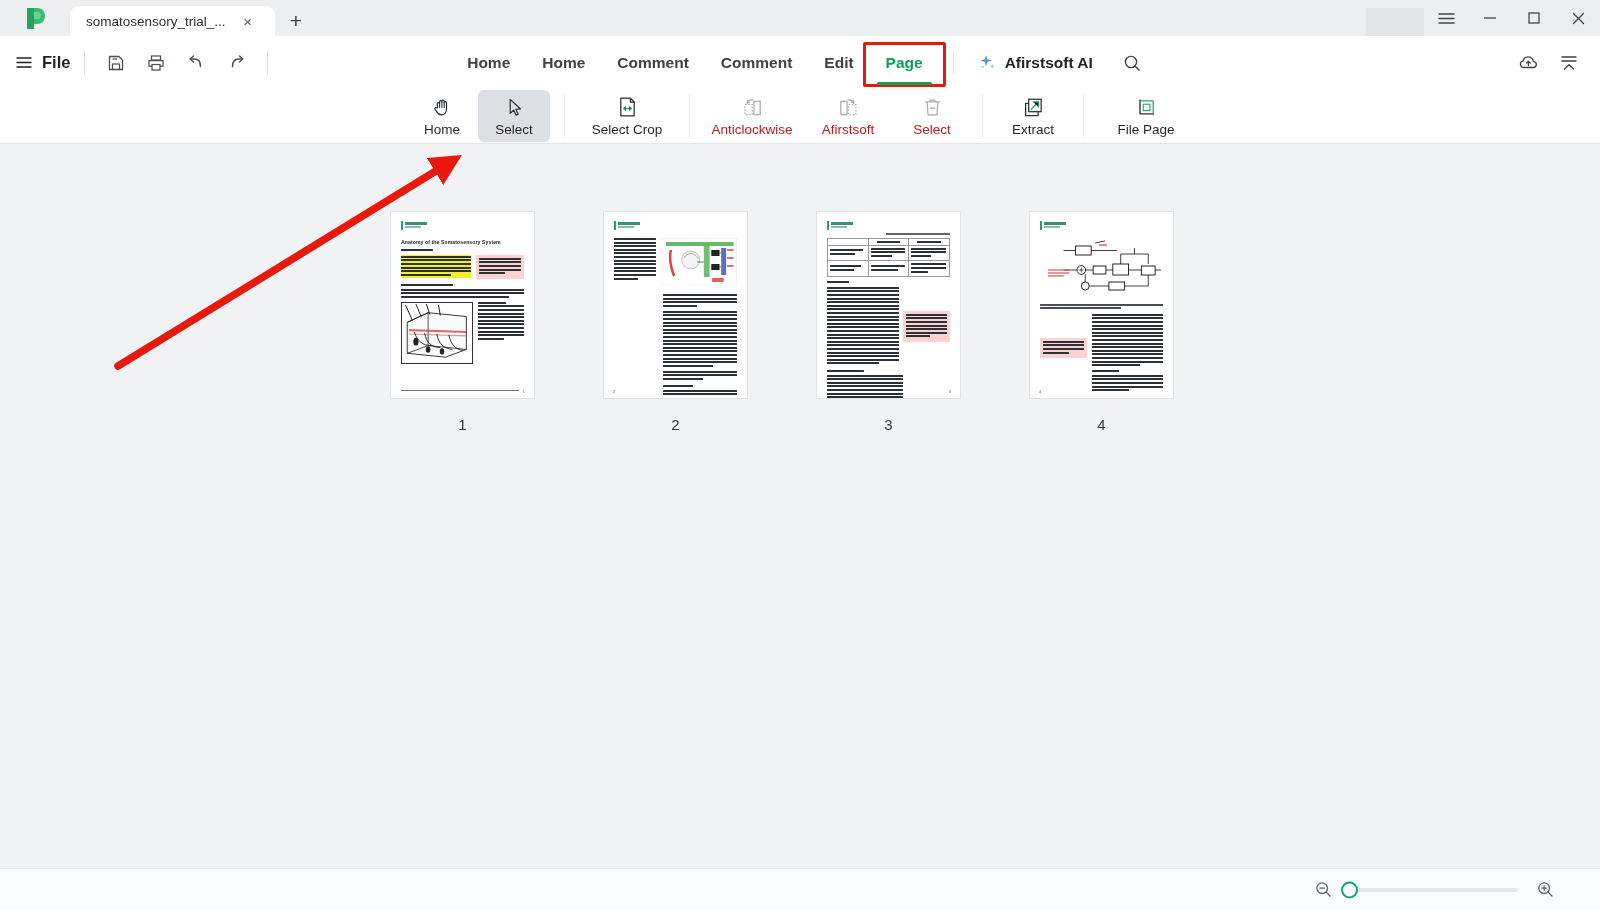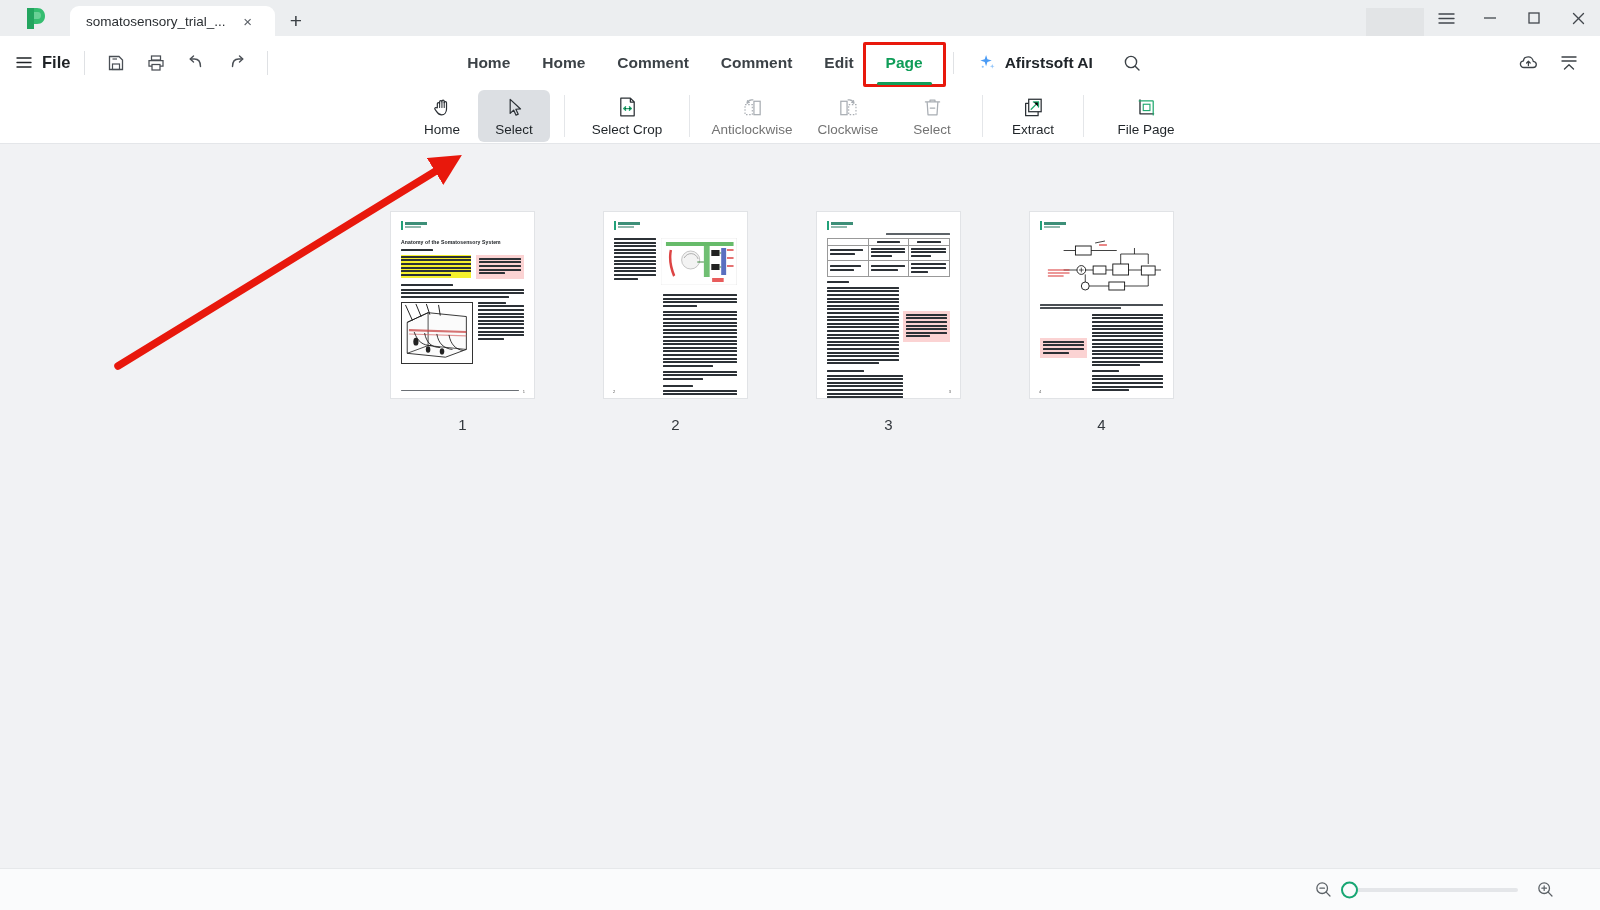--- a/index.html
+++ b/index.html
@@ -83,21 +83,21 @@
     position: relative;
   }
   .tool {
     width: 72px; height: 52px; display: flex; flex-direction: column; align-items: center;
     justify-content: center; gap: 3px; border-radius: 6px;
   }
   .tool.wide { width: 96px; }
   .tool.selected { background: #dcdfe3; }
   .tool-ico { height: 24px; display: flex; align-items: flex-end; justify-content: center; }
   .tool-label { font-size: 13.5px; color: #1f2428; white-space: nowrap; }
-  .tool.disabled .tool-label { color: #737373; }
+  .tool.disabled .tool-label { color: #b91c1c; }
   .tool-sep { width: 1px; height: 42px; background: #e4e6e9; margin: 0 14px; }
 
   
   .pagearea { flex: 1; background: #f1f2f4; position: relative; overflow: hidden; }
   .thumbs { display: flex; gap: 68px; padding: 67px 0 0 390px; }
   .thumb-cell { display: flex; flex-direction: column; align-items: center; }
   .thumb {
     width: 145px; height: 188px; background: #ffffff; border: 1px solid #e1e3e6;
     position: relative; overflow: hidden;
   }
@@ -344,21 +344,21 @@
 
     <div class="tool wide disabled">
       <span class="tool-ico">
         <svg width="23" height="23" viewBox="0 0 24 24">
           <rect x="4" y="5.5" width="6.5" height="14" fill="none" stroke="#a8adb3" stroke-width="1.3"></rect>
           <rect x="12.2" y="9" width="7.6" height="10.5" fill="none" stroke="#a8adb3" stroke-width="1.2" stroke-dasharray="1.6 1.7"></rect>
           <path d="M17.4 7.2 C16.4 4.9 14 3.6 11.6 4.1" fill="none" stroke="#a8adb3" stroke-width="1.25" stroke-linecap="round"></path>
           <path d="M15.2 6.6 L17.7 7.4 L17.2 4.8" fill="none" stroke="#a8adb3" stroke-width="1.2" stroke-linecap="round" stroke-linejoin="round"></path>
         </svg>
       </span>
-      <span class="tool-label">Clockwise</span>
+      <span class="tool-label">Afirstsoft</span>
     </div>
 
     <div class="tool disabled">
       <span class="tool-ico">
         <svg width="23" height="23" viewBox="0 0 24 24">
           <path d="M4.6 6.2 H19.4" stroke="#a8adb3" stroke-width="1.3" stroke-linecap="round"></path>
           <path d="M9.4 6.2 V4.4 H14.6 V6.2" fill="none" stroke="#a8adb3" stroke-width="1.3" stroke-linejoin="round"></path>
           <path d="M6.4 6.2 L7.3 19.6 H16.7 L17.6 6.2" fill="none" stroke="#a8adb3" stroke-width="1.3" stroke-linejoin="round"></path>
           <line x1="9.6" y1="12.6" x2="14.4" y2="12.6" stroke="#a8adb3" stroke-width="1.2" stroke-linecap="round"></line>
         </svg>

